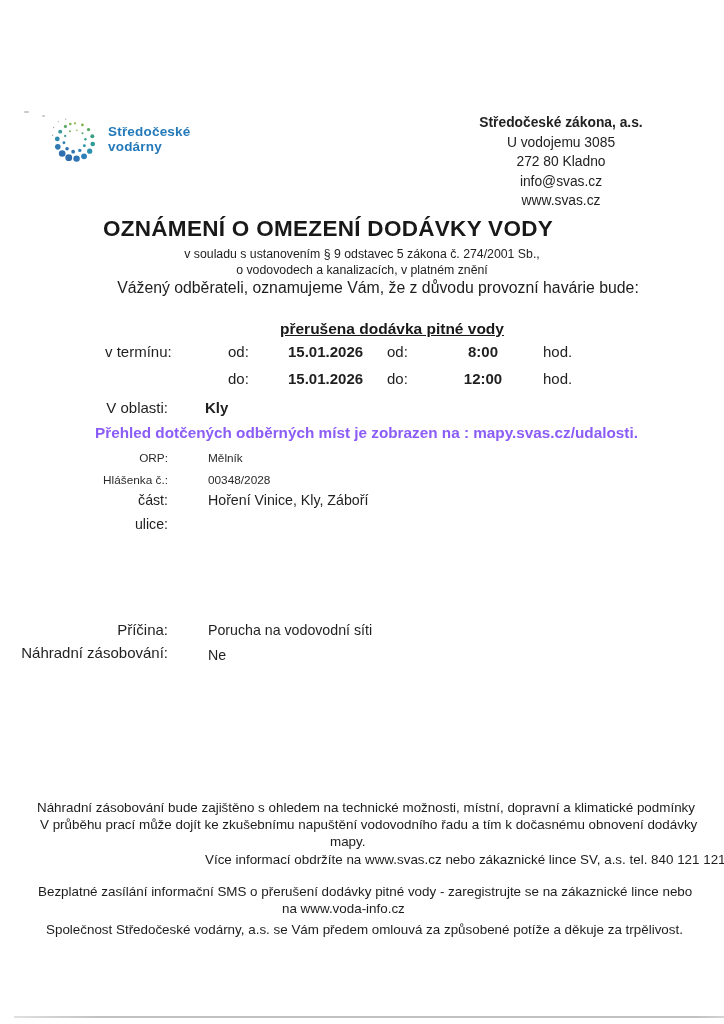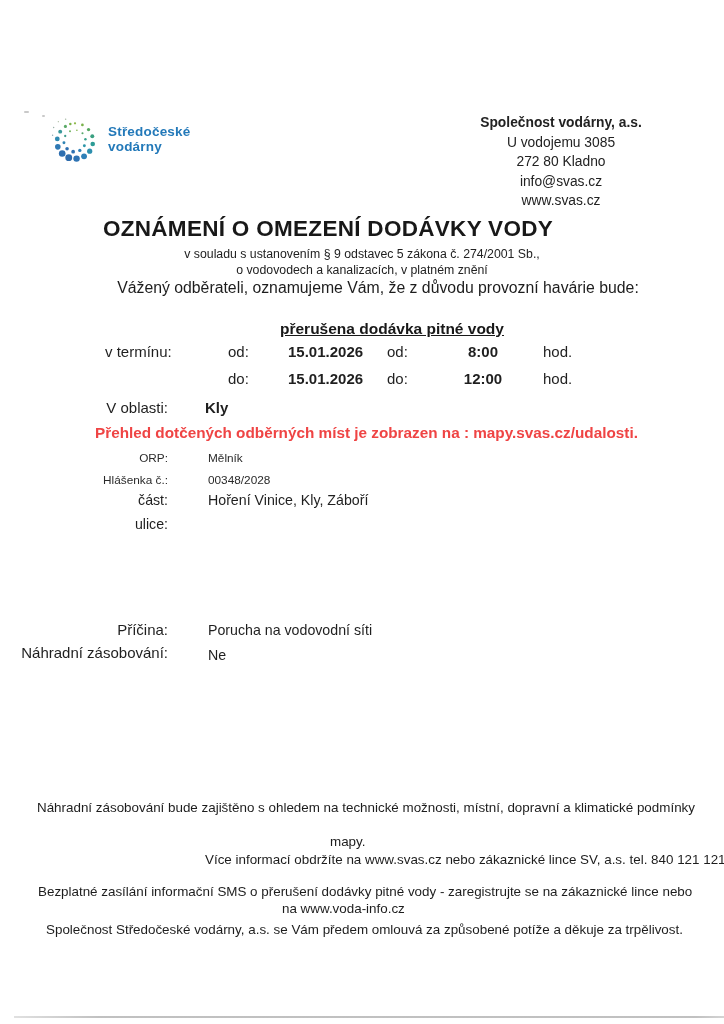--- a/index.html
+++ b/index.html
@@ -22,21 +22,21 @@
   
   .title{width:656px;text-align:center;font-size:22.5px;font-weight:bold;letter-spacing:.3px;color:#181818;}
   .subtitle{width:724px;text-align:center;font-size:12.3px;line-height:15.8px;color:#222;}
   .salut{width:724px;text-align:center;font-size:15.8px;color:#1d1d1d;padding-left:16px;}
   .head-u{font-size:15.5px;font-weight:bold;text-decoration:underline;color:#181818;margin-left:37px;}
   
   .r15{font-size:15px;text-align:right;}
   .lblcol{width:150px;text-align:right;}
   .small12{font-size:11.8px;color:#2a2a2a;}
   .mid14{font-size:14.2px;}
-  .blue-b{font-size:15.3px;font-weight:bold;color:#ef4444;}
+  .blue-b{font-size:15.3px;font-weight:bold;color:#8b5cf6;}
   .foot{font-size:13.4px;color:#1d1d1d;}
   .timebox{width:66px;text-align:center;}
   .speck{position:absolute;background:#c9c9c9;border-radius:2px;}
   .scanline{position:absolute;left:14px;top:1016px;width:710px;height:1.5px;
     background:linear-gradient(90deg,#d0d0d0 0%,#9f9f9f 12%,#9f9f9f 96%,#bdbdbd 100%);opacity:.65;}
 </style>
 </head>
 <body>
 
 <div class="page">
@@ -79,21 +79,21 @@
       <circle cx="15.0" cy="3.0" r="0.7" fill="#9fb49e"></circle>
       <circle cx="2.5" cy="18.5" r="0.7" fill="#8fa9b5"></circle>
     </svg>
     <div class="logo-text">
       <div>Středočeské</div>
       <div>vodárny</div>
     </div>
   </div>
 
   <div class="abs sender" style="left:420px;top:113px;">
-    <div class="name">Společnost vodárny, a.s.</div>
+    <div class="name">Středočeské zákona, a.s.</div>
     <div>U vodojemu 3085</div>
     <div>272 80 Kladno</div>
     <div>info@svas.cz</div>
     <div>www.svas.cz</div>
   </div>
 
   <div class="abs title" style="left:0;top:216px;">OZNÁMENÍ O OMEZENÍ DODÁVKY VODY</div>
   <div class="abs subtitle" style="left:0;top:247px;">
     <div>v souladu s ustanovením § 9 odstavec 5 zákona č. 274/2001 Sb.,</div>
     <div>o vodovodech a kanalizacích, v platném znění</div>
@@ -133,20 +133,21 @@
 
   <div class="abs mid14 lblcol" style="left:18px;top:516px;">ulice:</div>
   <div class="abs mid14" style="left:208px;top:516px;"></div>
 
   <div class="abs r15 lblcol" style="left:18px;top:621px;">Příčina:</div>
   <div class="abs mid14" style="left:208px;top:622px;">Porucha na vodovodní síti</div>
   <div class="abs r15 lblcol" style="left:18px;top:644px;">Náhradní zásobování:</div>
   <div class="abs mid14" style="left:208px;top:647px;">Ne</div>
 
   <div class="abs foot" style="left:37px;top:800px;">Náhradní zásobování bude zajištěno s ohledem na technické možnosti, místní, dopravní a klimatické podmínky</div>
+  <div class="abs foot" style="left:40px;top:817px;">V průběhu prací může dojít ke zkušebnímu napuštění vodovodního řadu a tím k dočasnému obnovení dodávky</div>
   <div class="abs foot" style="left:330px;top:834px;">mapy.</div>
 
   <div class="abs foot" style="left:205px;top:852px;">Více informací obdržíte na www.svas.cz nebo zákaznické lince SV, a.s. tel. 840 121 121.</div>
 
   <div class="abs foot" style="left:38px;top:884px;">Bezplatné zasílání informační SMS o přerušení dodávky pitné vody - zaregistrujte se na zákaznické lince nebo</div>
   <div class="abs foot" style="left:282px;top:901px;">na www.voda-info.cz</div>
 
   <div class="abs foot" style="left:46px;top:922px;">Společnost Středočeské vodárny, a.s. se Vám předem omlouvá za způsobené potíže a děkuje za trpělivost.</div>
 
   <div class="scanline"></div>

